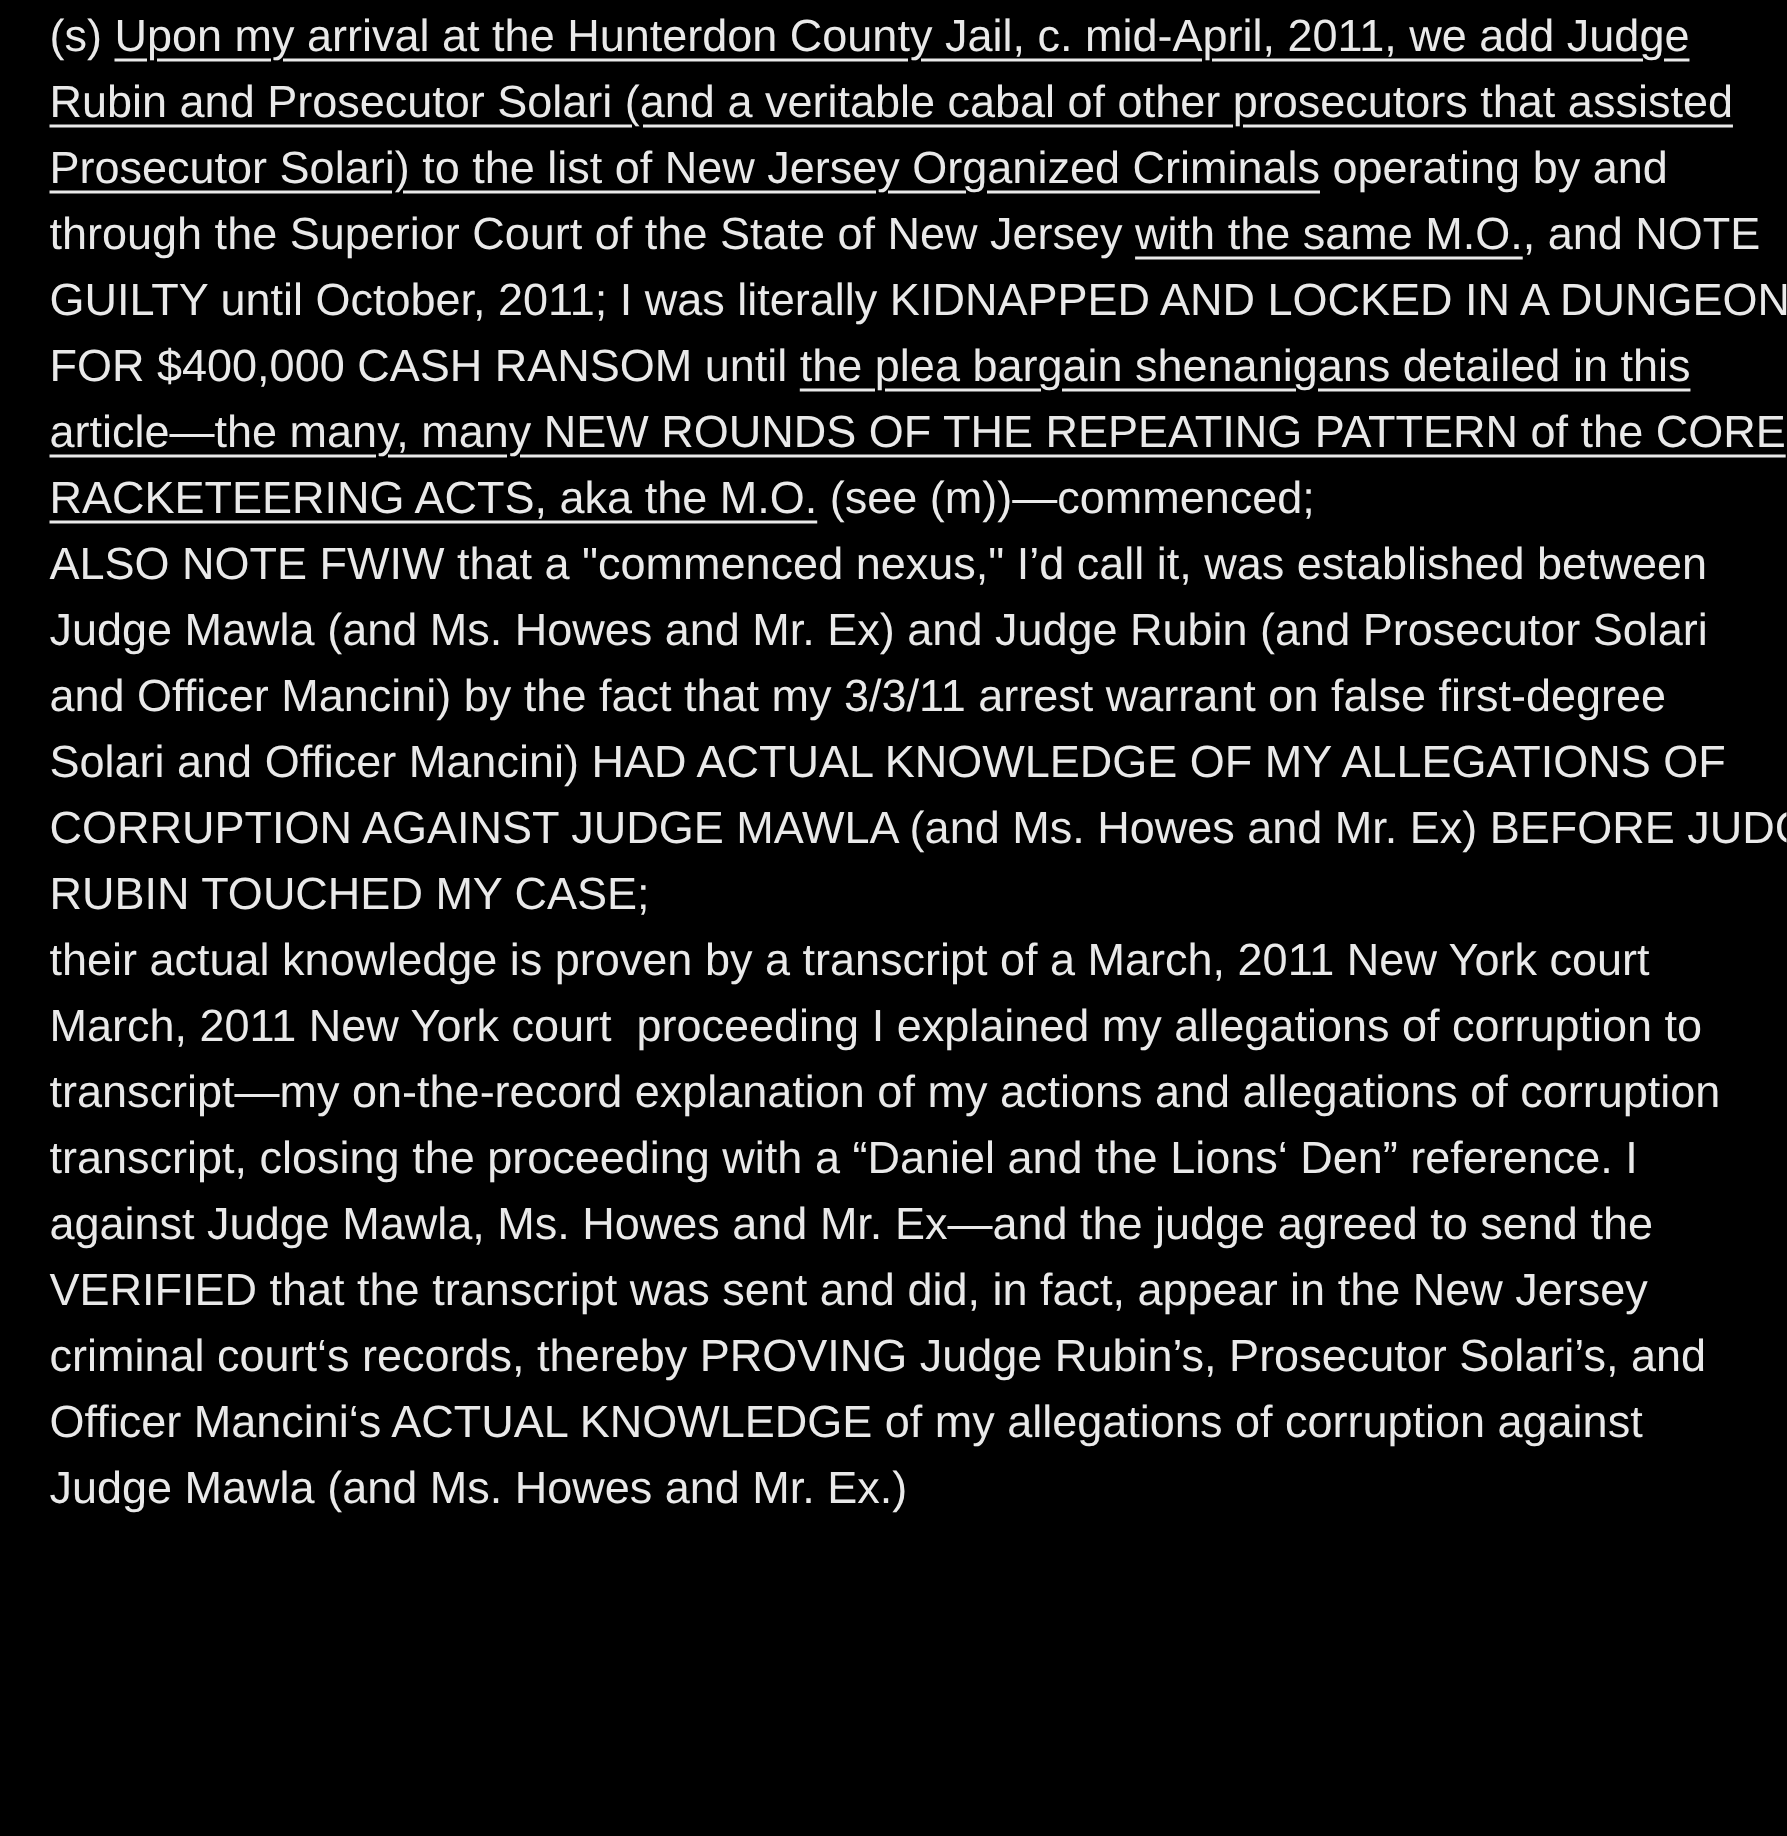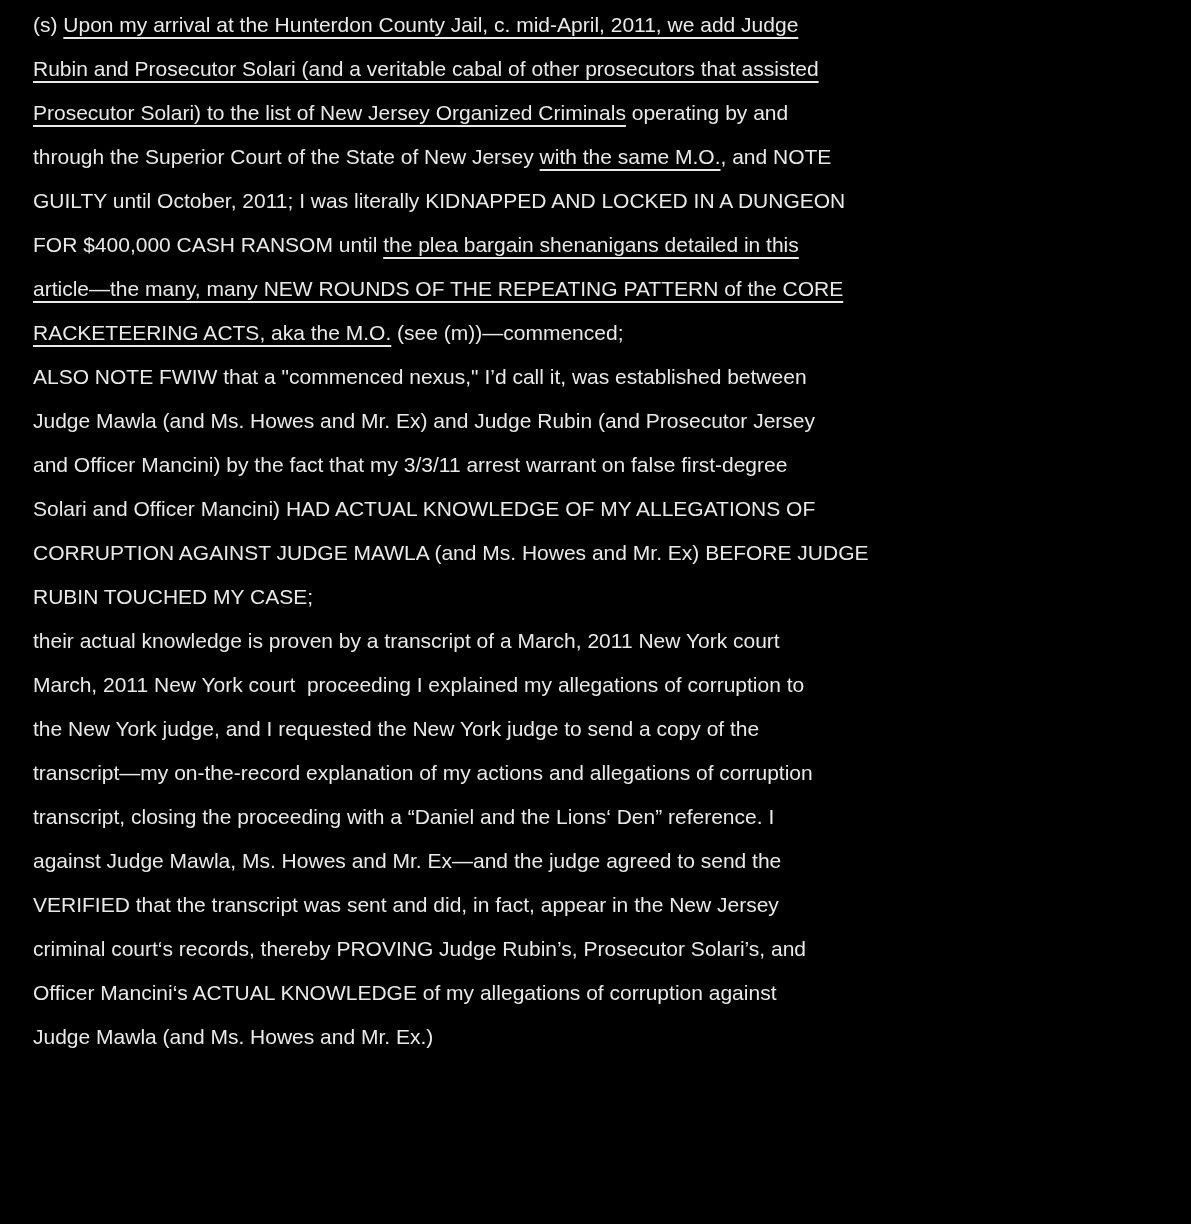--- a/index.html
+++ b/index.html
@@ -4,21 +4,21 @@
 <style>
   html, body { margin: 0; padding: 0; }
   body {
     width: 1191px;
     height: 1224px;
     background: #000000;
     overflow: hidden;
   }
   .doc {
     font-family: "Liberation Sans", "DejaVu Sans", sans-serif;
-    font-size: 21px;
+    font-size: 30px;
     line-height: 44px;
     color: #e9e9e9;
     padding: 3px 20px 0 33px;
     font-weight: 400;
   }
   .paragraph { margin: 0; }
   .line {
     white-space: pre;
     height: 44px;
   }
@@ -39,30 +39,29 @@
       <div class="line"><span class="seg link">Rubin and Prosecutor Solari (and a veritable cabal of other prosecutors that assisted</span></div>
       <div class="line"><span class="seg link">Prosecutor Solari) to the list of New Jersey Organized Criminals</span><span class="seg"> operating by and</span></div>
       <div class="line"><span class="seg">through the Superior Court of the State of New Jersey </span><span class="seg link">with the same M.O.</span><span class="seg">, and NOTE</span></div>
       <div class="line"><span class="seg">GUILTY until October, 2011; I was literally KIDNAPPED AND LOCKED IN A DUNGEON</span></div>
       <div class="line"><span class="seg">FOR $400,000 CASH RANSOM until </span><span class="seg link">the plea bargain shenanigans detailed in this</span></div>
       <div class="line"><span class="seg link">article—the many, many NEW ROUNDS OF THE REPEATING PATTERN of the CORE</span></div>
       <div class="line"><span class="seg link">RACKETEERING ACTS, aka the M.O.</span><span class="seg"> (see (m))—commenced;</span></div>
     </div>
     <div class="paragraph">
       <div class="line"><span class="seg">ALSO NOTE FWIW that a "commenced nexus," I’d call it, was established between</span></div>
-      <div class="line"><span class="seg">Judge Mawla (and Ms. Howes and Mr. Ex) and Judge Rubin (and Prosecutor Jersey</span></div>
+      <div class="line"><span class="seg">Judge Mawla (and Ms. Howes and Mr. Ex) and Judge Rubin (and Prosecutor Solari</span></div>
       <div class="line"><span class="seg">and Officer Mancini) by the fact that my 3/3/11 arrest warrant on false first-degree</span></div>
       <div class="line"><span class="seg">Solari and Officer Mancini) HAD ACTUAL KNOWLEDGE OF MY ALLEGATIONS OF</span></div>
       <div class="line"><span class="seg">CORRUPTION AGAINST JUDGE MAWLA (and Ms. Howes and Mr. Ex) BEFORE JUDGE</span></div>
       <div class="line"><span class="seg">RUBIN TOUCHED MY CASE;</span></div>
     </div>
     <div class="paragraph">
       <div class="line"><span class="seg">their actual knowledge is proven by a transcript of a March, 2011 New York court</span></div>
       <div class="line"><span class="seg">March, 2011 New York court  proceeding I explained my allegations of corruption to</span></div>
-      <div class="line"><span class="seg">the New York judge, and I requested the New York judge to send a copy of the</span></div>
       <div class="line"><span class="seg">transcript—my on-the-record explanation of my actions and allegations of corruption</span></div>
       <div class="line"><span class="seg">transcript, closing the proceeding with a “Daniel and the Lions‘ Den” reference. I</span></div>
       <div class="line"><span class="seg">against Judge Mawla, Ms. Howes and Mr. Ex—and the judge agreed to send the</span></div>
       <div class="line"><span class="seg">VERIFIED that the transcript was sent and did, in fact, appear in the New Jersey</span></div>
       <div class="line"><span class="seg">criminal court‘s records, thereby PROVING Judge Rubin’s, Prosecutor Solari’s, and</span></div>
       <div class="line"><span class="seg">Officer Mancini‘s ACTUAL KNOWLEDGE of my allegations of corruption against</span></div>
       <div class="line"><span class="seg">Judge Mawla (and Ms. Howes and Mr. Ex.)</span></div>
     </div>
   </div>
 

